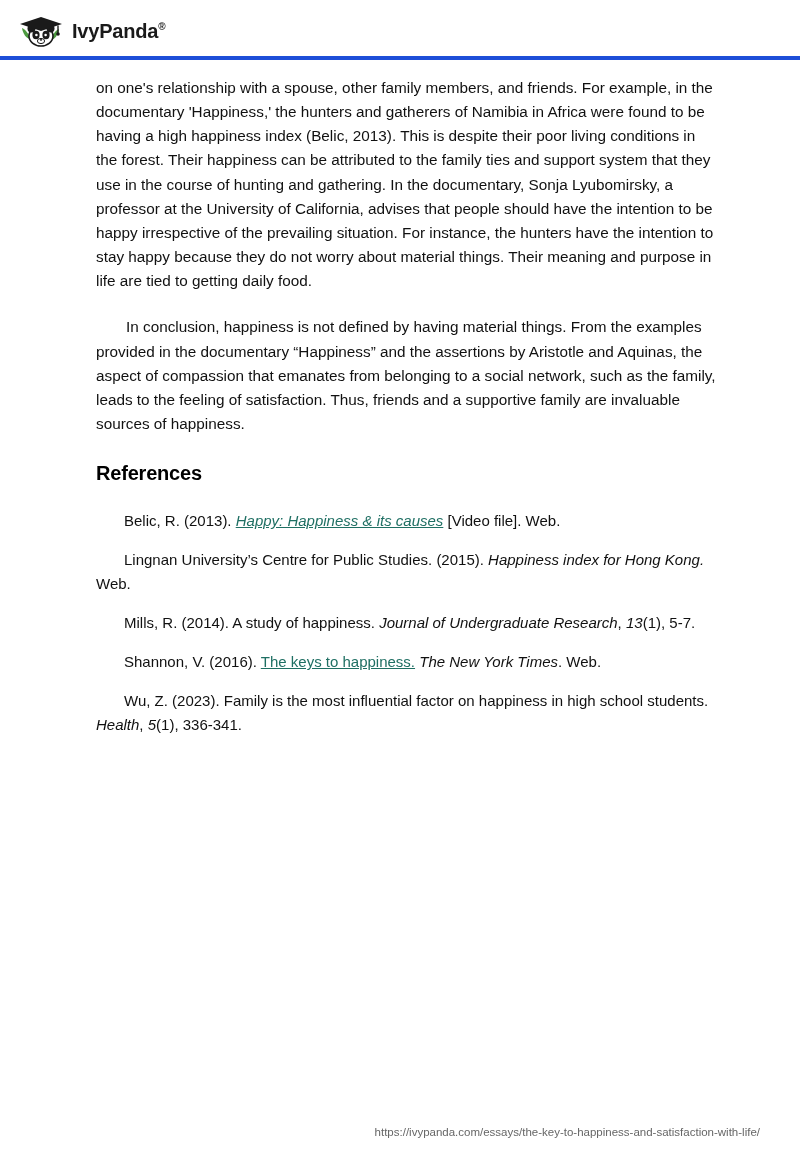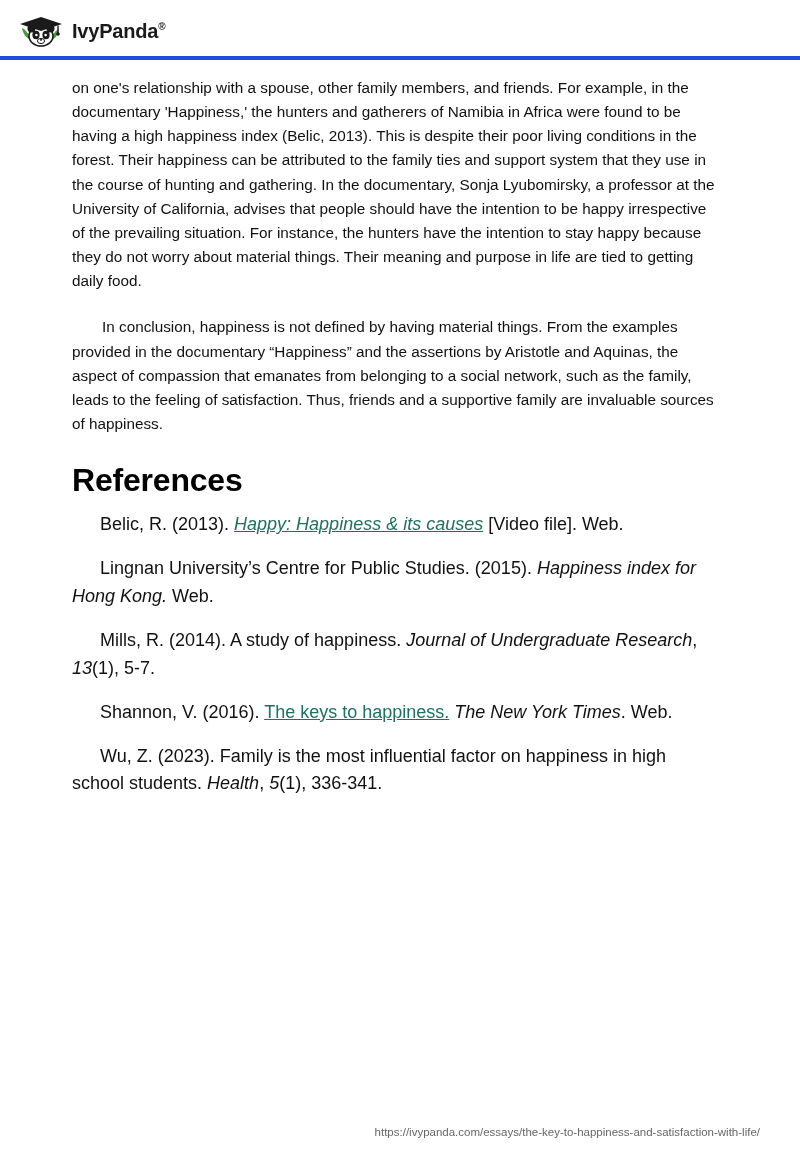--- a/index.html
+++ b/index.html
@@ -62,41 +62,41 @@
     color: #222222;
   }
 
   
   .doc {
     position: absolute;
     top: 60px;
     left: 0;
     width: 800px;
     box-sizing: border-box;
-    padding: 16px 82px 0 72px;
+    padding: 16px 82px 0 96px;
   }
   .para {
     font-size: 15.3px;
     line-height: 1.58;
     color: #111111;
     margin: 0 0 22px 0;
     text-align: left;
   }
   .para.indent {
     text-indent: 30px;
   }
   h2.refs-heading {
-    font-size: 32px;
+    font-size: 20px;
     font-weight: bold;
-    margin: 26px 0 12px 0;
+    margin: 26px 0 24px 0;
     color: #000000;
     letter-spacing: -0.2px;
   }
   .ref {
-    font-size: 18px;
+    font-size: 15px;
     line-height: 1.55;
     color: #111111;
     margin: 0 0 16px 0;
     text-indent: 28px;
   }
   .ref i, .ref em { }
   a.reflink {
     color: #1f6f63;
     text-decoration: underline;
     font-style: italic;

